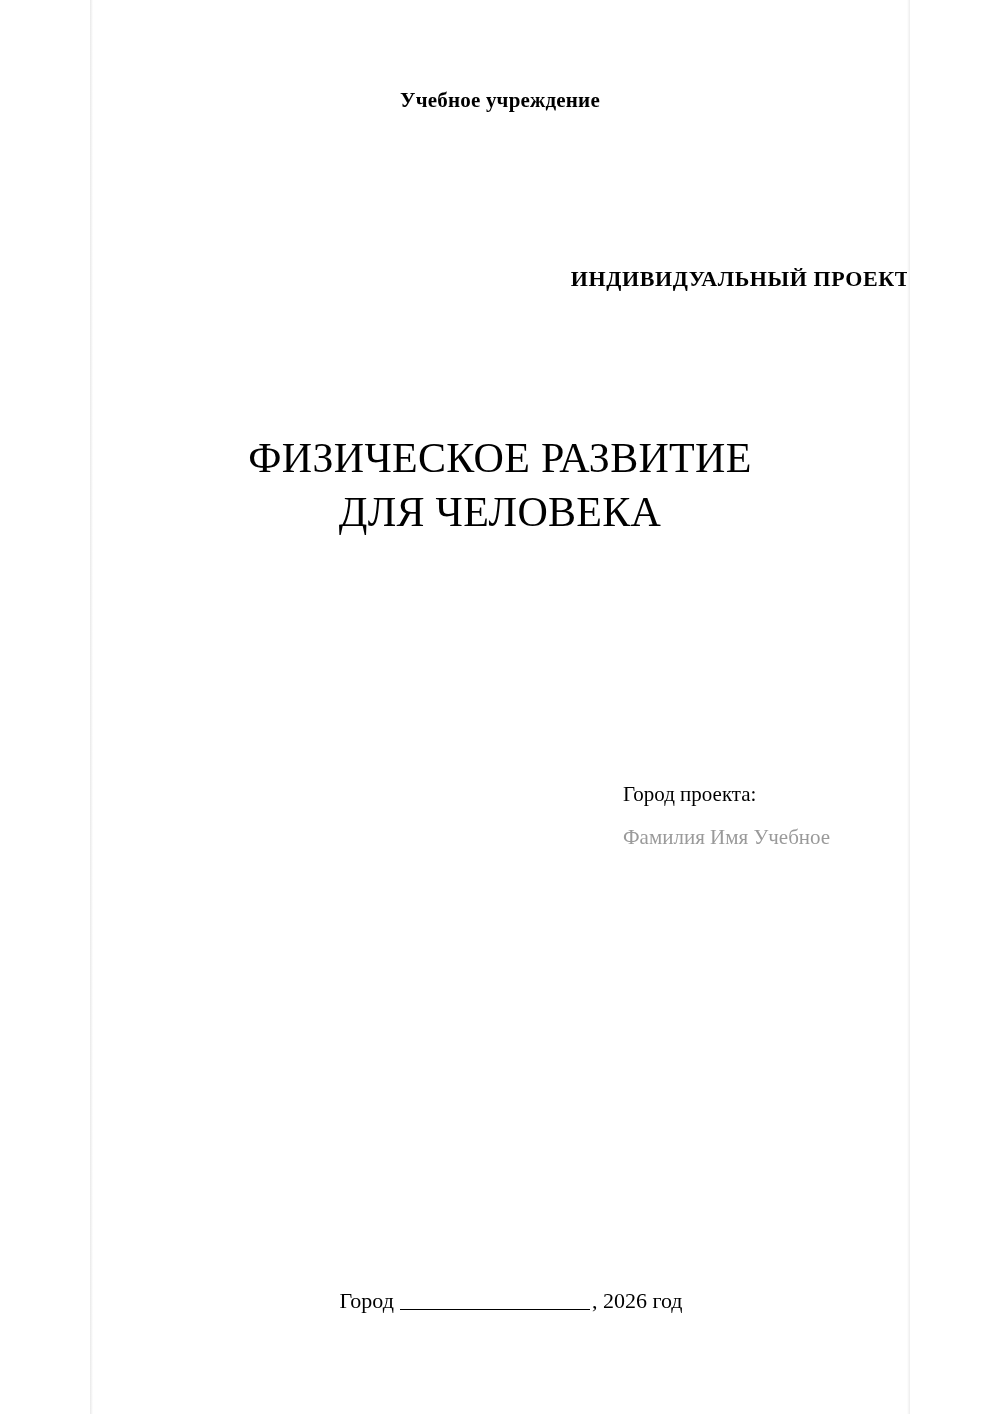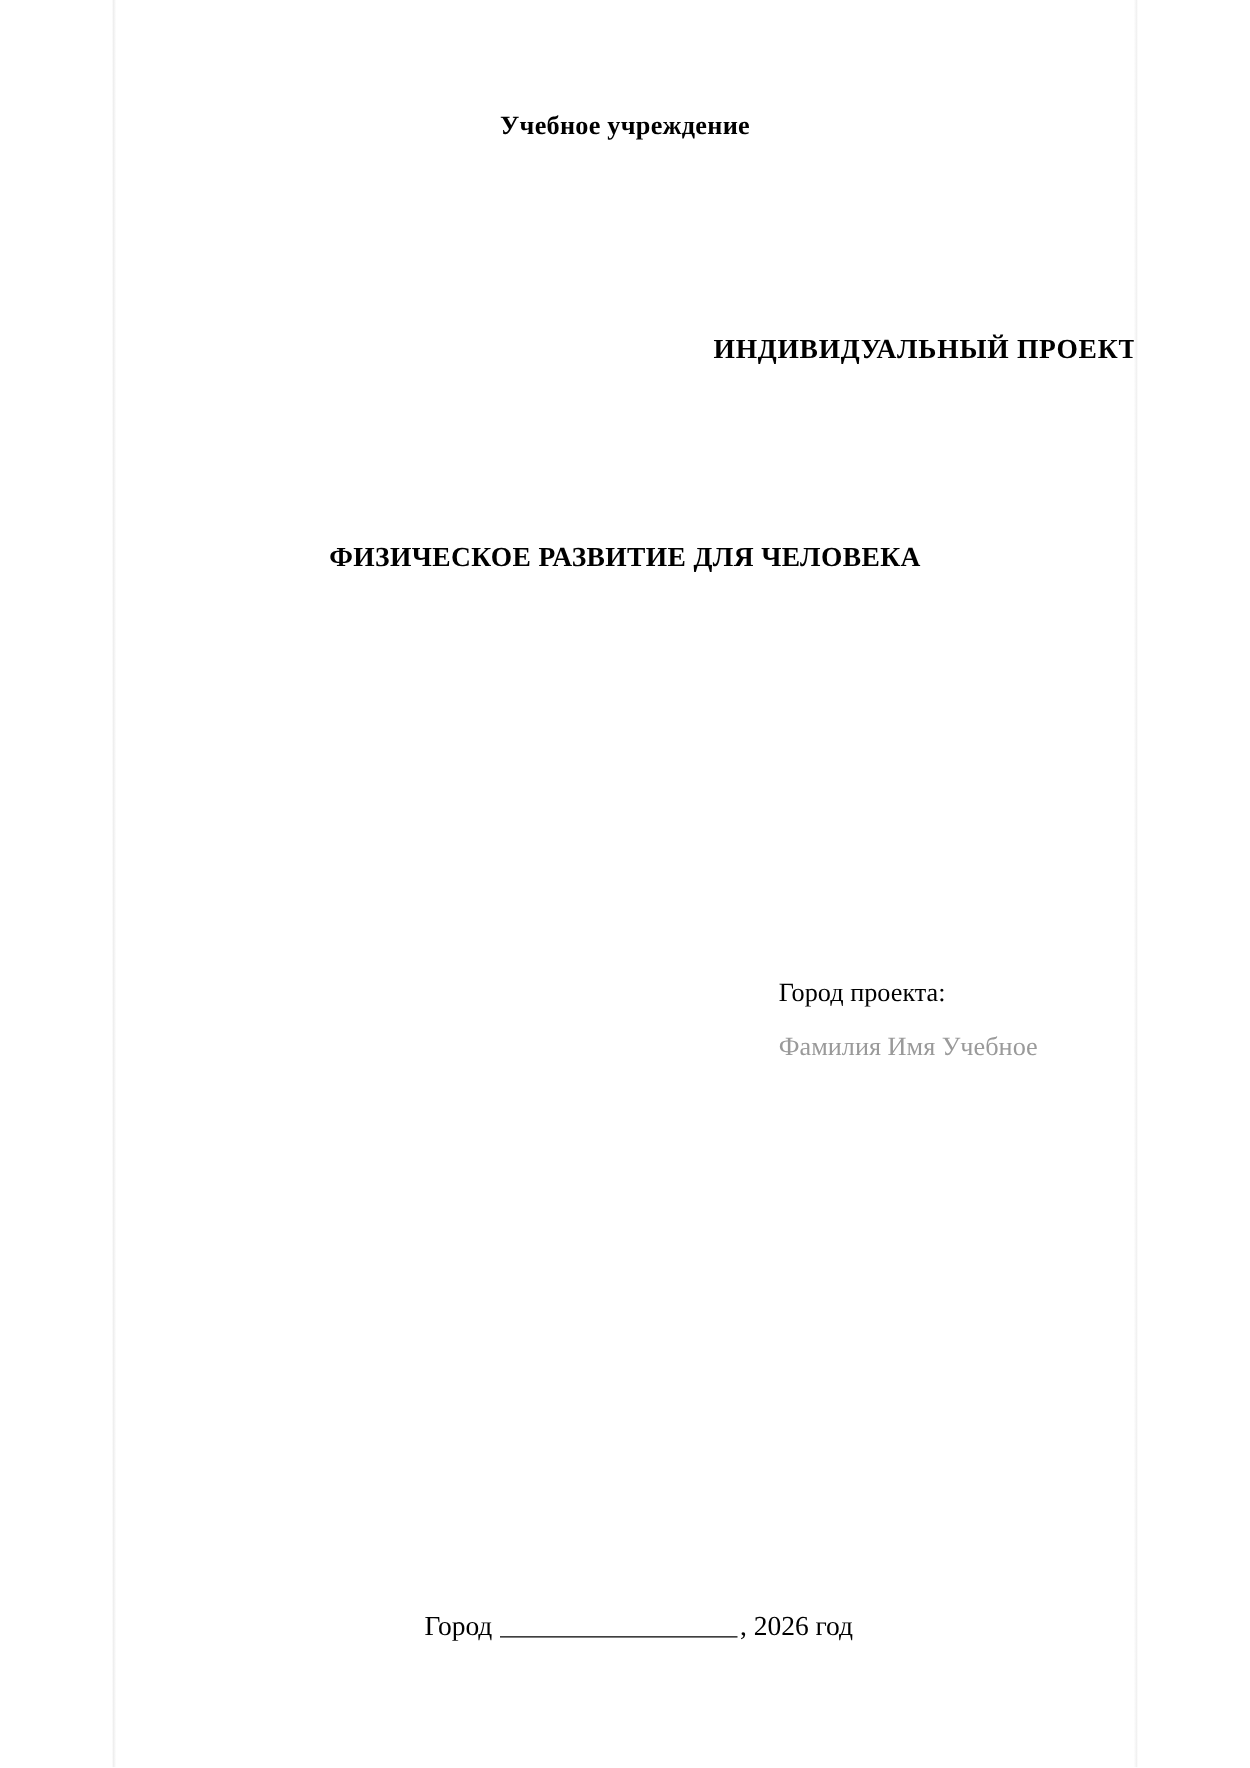--- a/index.html
+++ b/index.html
@@ -59,22 +59,22 @@
     font-weight: bold;
     letter-spacing: 0.6px;
   }
 
   .doc-title {
     position: absolute;
     top: 432px;
     left: 150px;
     right: 150px;
     text-align: center;
-    font-size: 22px;
-    font-weight: bold;
+    font-size: 42px;
+    font-weight: normal;
     line-height: 1.28;
     letter-spacing: 0.3px;
   }
 
   .credits {
     position: absolute;
     top: 784px;
     left: 533px;
     width: 400px;
     font-size: 21px;

